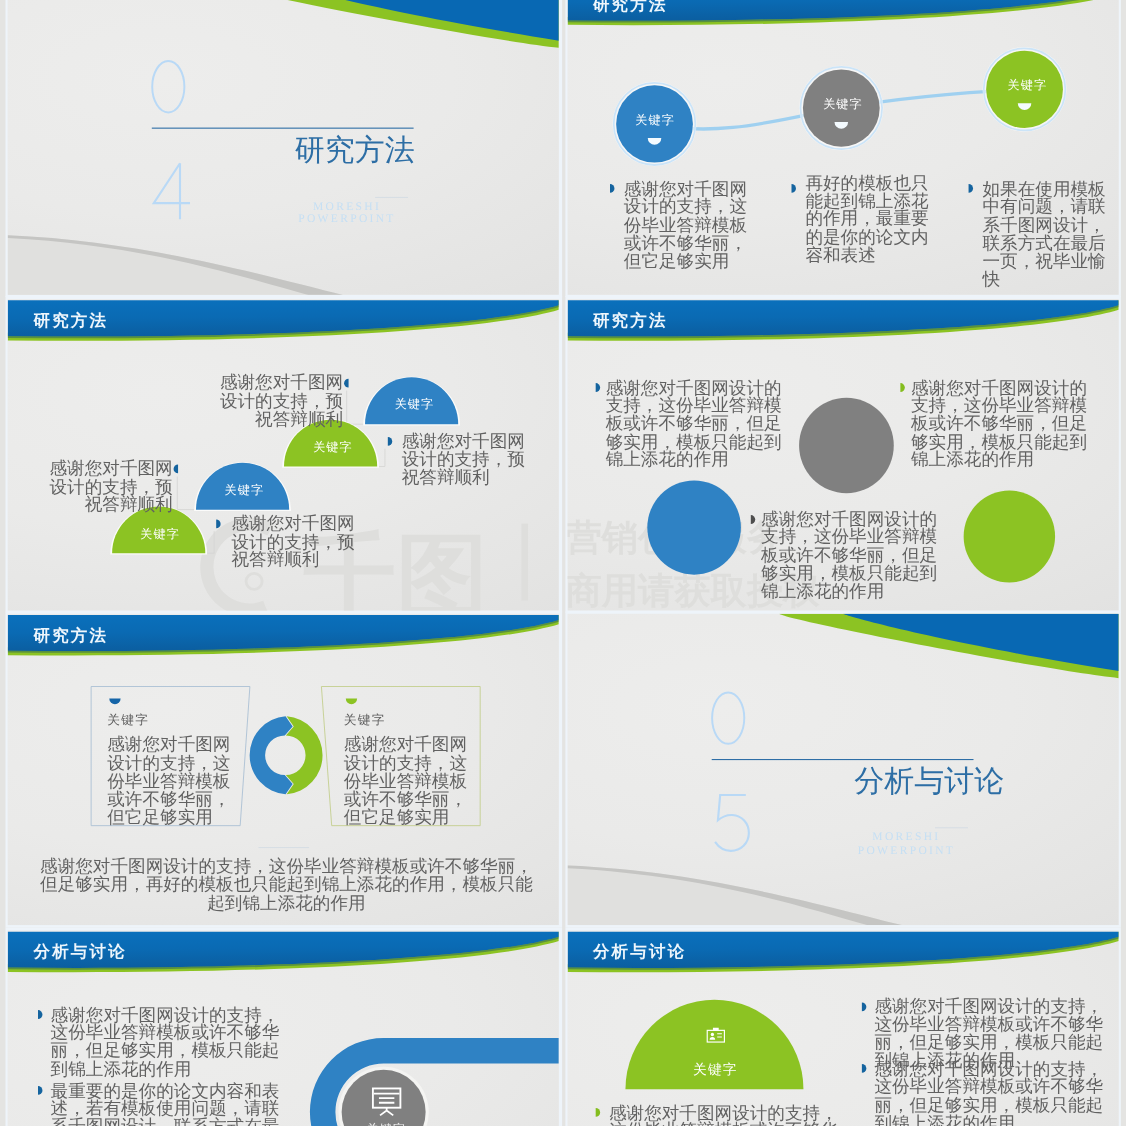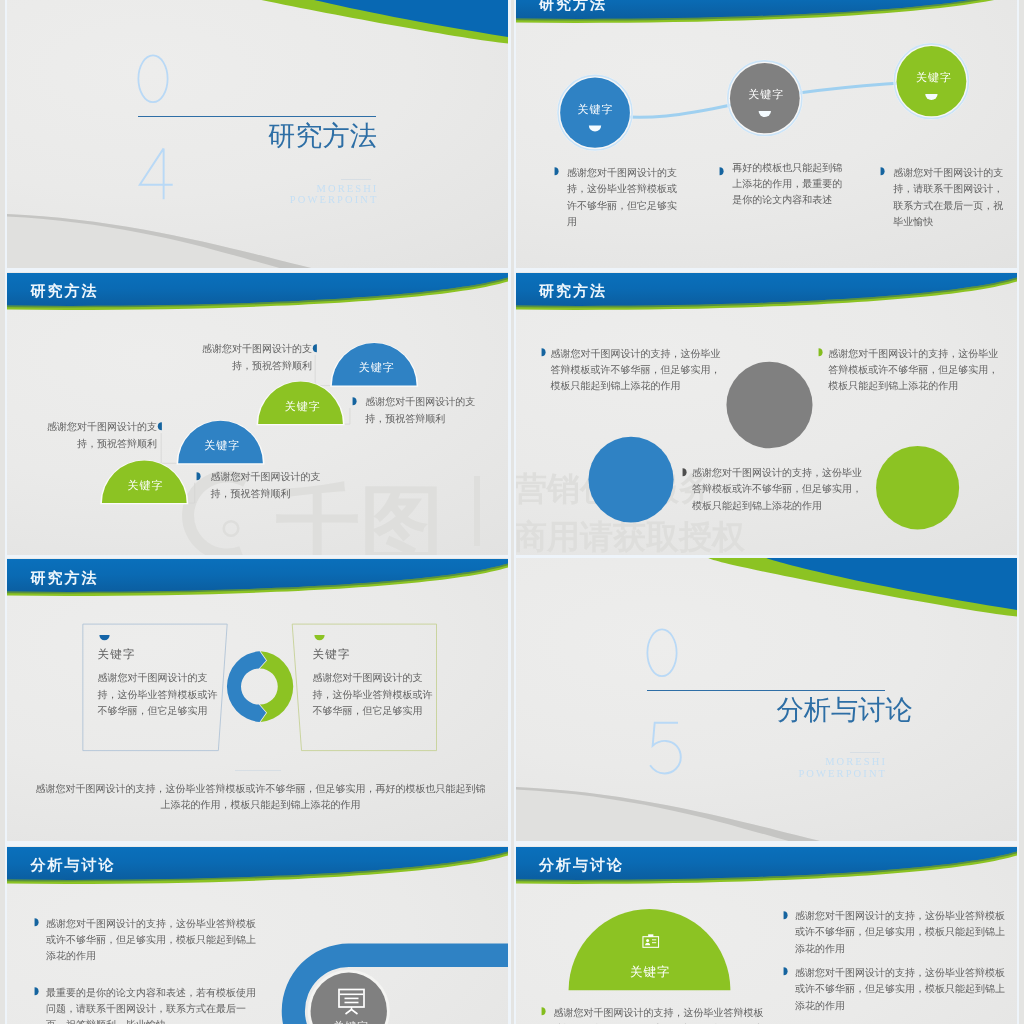--- a/index.html
+++ b/index.html
@@ -19,30 +19,30 @@
   .surface{position:absolute;inset:0;
     background:
       radial-gradient(125% 105% at 28% 30%, #ededec 0%, #eaeae9 42%, #e5e5e4 72%, #e0e0df 100%);
   }
 
   .layer{position:absolute;left:0;top:0;width:501px;height:283px;}
   .sd-rule{position:absolute;height:0;border-top:1.2px solid #2e6ea6;}
   .sd-title{position:absolute;color:#2d6ea5;font-family:"Liberation Serif",serif;
             font-size:27.25px;letter-spacing:0px;white-space:nowrap;}
   .sd-brand{position:absolute;color:#c5dff4;font-family:"Liberation Serif",serif;
-            font-size:10.5px;letter-spacing:2.1px;text-align:right;line-height:11.5px;white-space:nowrap;}
+            font-size:10.5px;letter-spacing:2.1px;text-align:center;line-height:11.5px;white-space:nowrap;}
   .sd-brandline{position:absolute;height:0;border-top:1px solid #d7dee4;}
 
   
   .hdr-title{position:absolute;color:#eef6fc;font-family:"Liberation Serif",serif;
              font-size:15px;letter-spacing:2px;font-weight:700;white-space:nowrap;z-index:4;}
 
   
   .bt{position:absolute;color:#616161;font-family:"Liberation Serif",serif;
-      font-size:10px;line-height:16.4px;}
+      font-size:16px;line-height:16.4px;}
   .btc{text-align:center}
   .btr{text-align:right}
   .kwlab{position:absolute;color:#ffffff;font-family:"Liberation Sans",sans-serif;
       font-size:11px;letter-spacing:1px;white-space:nowrap;}
   svg{display:block;overflow:visible}
   .wmt{font-family:"Liberation Sans",sans-serif;font-weight:700;fill:#dededc;}
   .wm-layer{pointer-events:none;}
 </style>
 </head>
 <body>
@@ -110,21 +110,21 @@
         <path d="M0.6 0 A4.4 4.4 0 0 1 0.6 9 Z" fill="#15649f"></path>
       </svg>
   <div class="bt" style="left:51.099999999999994px;top:180.5px;width:116px;z-index:4">感谢您对千图网设计的支持，这份毕业答辩模板或许不够华丽，但它足够实用</div>
   <svg style="position:absolute;left:203px;top:182.5px;z-index:5" width="5.4" height="8.6" viewBox="0 0 6 9">
         <path d="M0.6 0 A4.4 4.4 0 0 1 0.6 9 Z" fill="#15649f"></path>
       </svg>
   <div class="bt" style="left:216.2px;top:175px;width:116px;z-index:4">再好的模板也只能起到锦上添花的作用，最重要的是你的论文内容和表述</div>
   <svg style="position:absolute;left:364px;top:182.5px;z-index:5" width="5.4" height="8.6" viewBox="0 0 6 9">
         <path d="M0.6 0 A4.4 4.4 0 0 1 0.6 9 Z" fill="#15649f"></path>
       </svg>
-  <div class="bt" style="left:377.2px;top:180.5px;width:116px;z-index:4">感谢您对千图网设计的支持，请联系千图网设计，联系方式在最后一页，祝毕业愉快</div>
+  <div class="bt" style="left:377.2px;top:180.5px;width:116px;z-index:4">如果在使用模板中有问题，请联系千图网设计，联系方式在最后一页，祝毕业愉快</div>
 </div>
 <div class="frame r1 c0"></div>
 <div class="slide r1 c0">
   <div class="surface"></div>
   <svg class="wm-layer" style="position:absolute;left:-7.4px;top:-271.5px;width:1024px;height:1024px;z-index:1" viewBox="0 0 1024 1024">
         <g>
           <path d="M241.5 551.8 A39 39 0 1 1 246 481.5" fill="none" stroke="#dededc" stroke-width="12"></path>
           <circle cx="231" cy="528.5" r="7.3" fill="none" stroke="#dededc" stroke-width="2.6"></circle>
         </g>
         <text class="wmt" x="276" y="553" font-size="84">千图</text>

